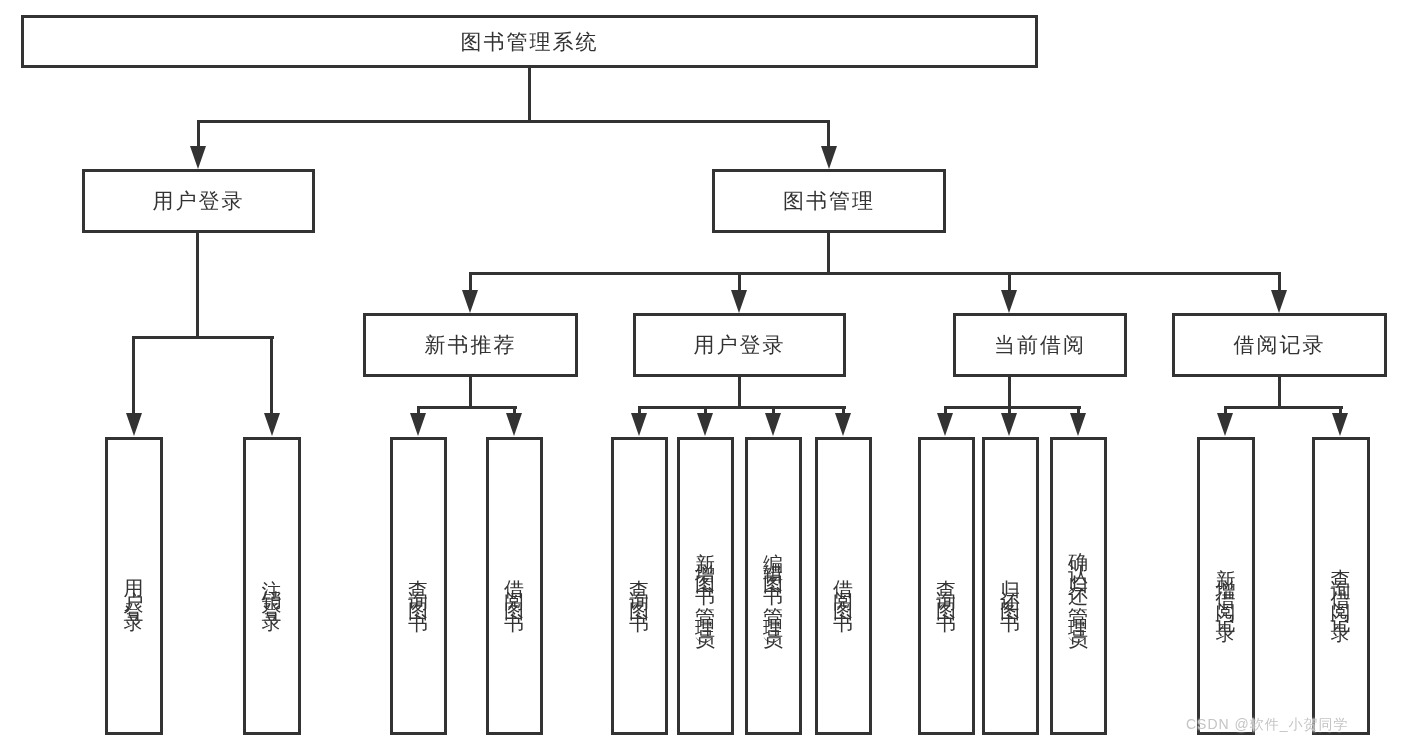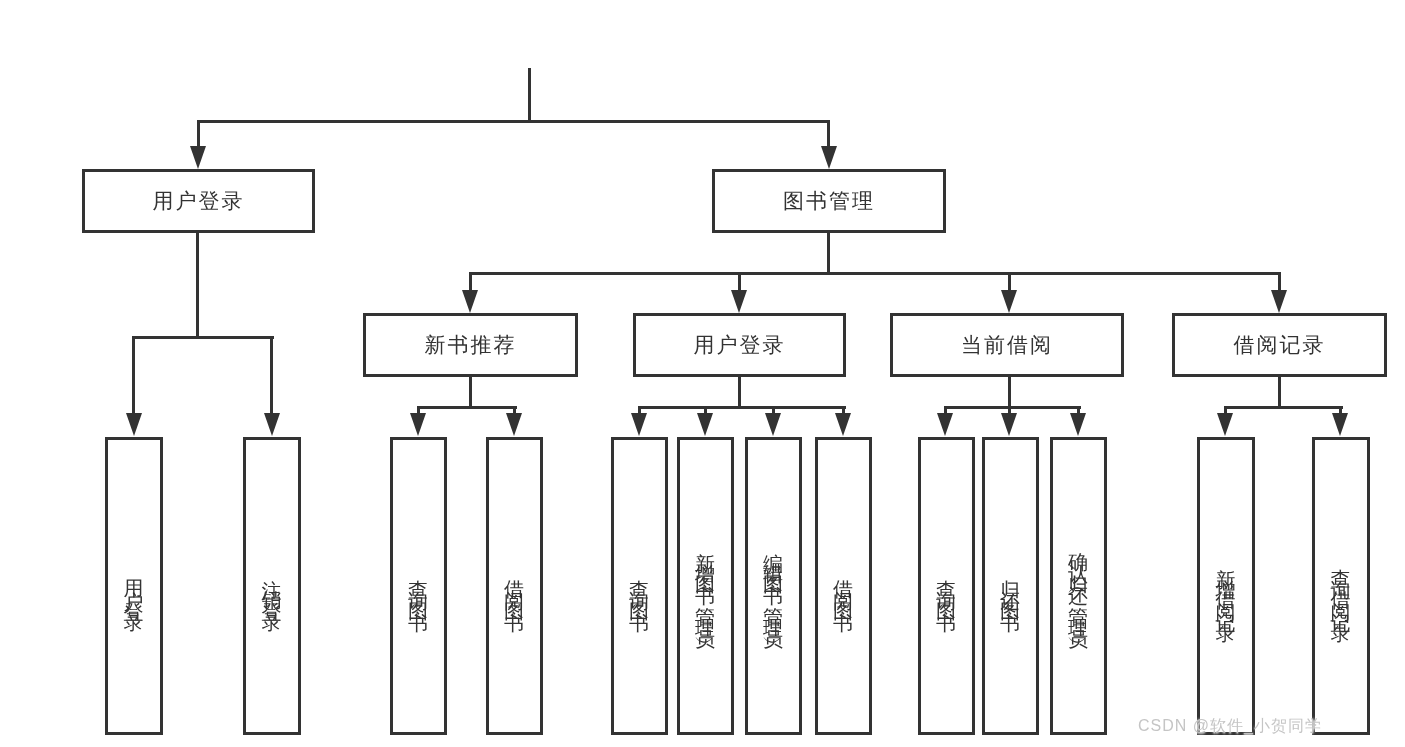--- a/index.html
+++ b/index.html
@@ -6,47 +6,50 @@
   body{font-family:"Liberation Sans","DejaVu Sans",sans-serif;}
   .stage{position:relative;width:1405px;height:747px;background:#ffffff;overflow:hidden;}
   .box{position:absolute;background:#fff;border:3px solid #333;box-sizing:border-box;
        display:flex;align-items:center;justify-content:center;color:#333;z-index:2;}
   .hlabel{font-size:21px;letter-spacing:2px;white-space:nowrap;}
   .vbox .vlabel{writing-mode:vertical-rl;text-orientation:mixed;font-size:20px;
        letter-spacing:11px;line-height:1;white-space:nowrap;}
   .ln{position:absolute;background:#333;z-index:1;}
   .arw{position:absolute;width:0;height:0;border-left:8px solid transparent;
        border-right:8px solid transparent;border-top:23px solid #333;z-index:1;}
-  .watermark{position:absolute;left:1138px;top:716px;font-size:16px;letter-spacing:1px;
+  .watermark{position:absolute;left:1186px;top:716px;font-size:14px;letter-spacing:1px;
        color:#c5c5c5;white-space:nowrap;z-index:5;
        text-shadow:0 0 3px rgba(255,255,255,.95),0 1px 2px rgba(255,255,255,.9);}
 </style>
 </head>
 <body>
 
 <div class="stage">
 
+  <div class="box" style="left:21px;top:15px;width:1017px;height:53px;">
+    <span class="hlabel">图书管理系统</span>
+  </div>
 
   <div class="box" style="left:82px;top:169px;width:233px;height:64px;">
     <span class="hlabel">用户登录</span>
   </div>
 
   <div class="box" style="left:363px;top:313px;width:215px;height:64px;">
     <span class="hlabel">新书推荐</span>
   </div>
 
   <div class="box" style="left:712px;top:169px;width:234px;height:64px;">
     <span class="hlabel">图书管理</span>
   </div>
 
   <div class="box" style="left:633px;top:313px;width:213px;height:64px;">
     <span class="hlabel">用户登录</span>
   </div>
 
-  <div class="box" style="left:890px;top:313px;width:234px;height:64px;text-align:center;">
+  <div class="box" style="left:953px;top:313px;width:174px;height:64px;text-align:center;">
     <span class="hlabel">当前借阅</span>
   </div>
 
   <div class="box" style="left:1172px;top:313px;width:215px;height:64px;text-align:right;">
     <span class="hlabel">借阅记录</span>
   </div>
 
   <div class="box vbox" style="left:105px;top:437px;width:58px;height:298px;">
     <span class="vlabel">用户登录</span>
   </div>

